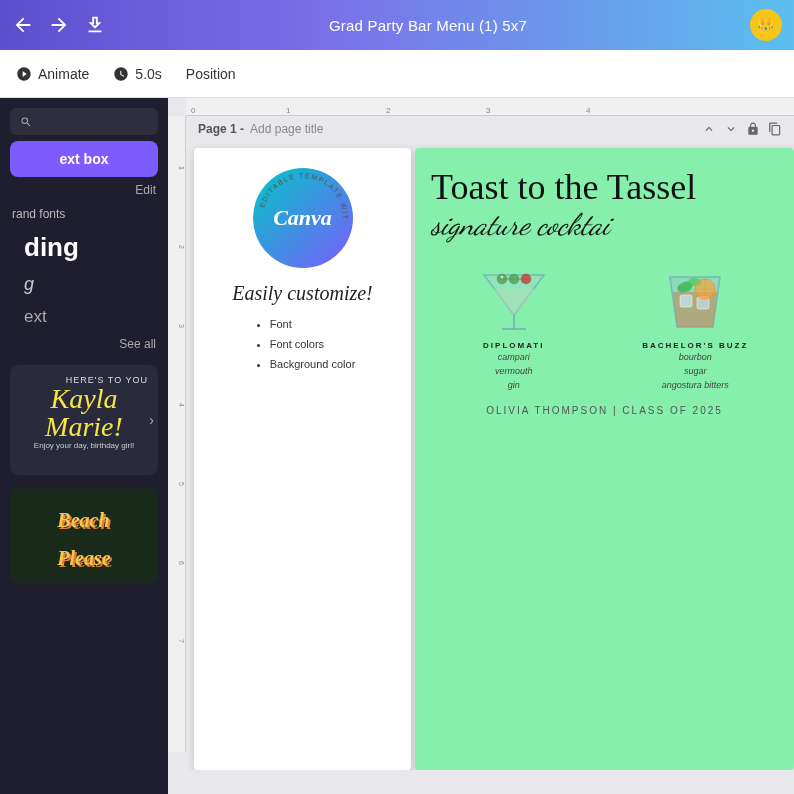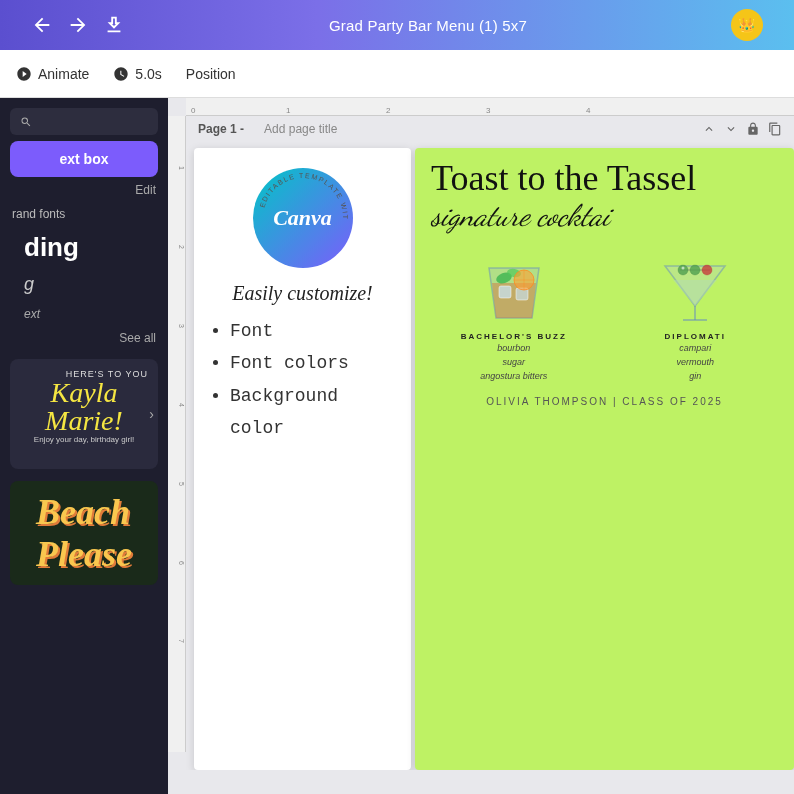--- a/index.html
+++ b/index.html
@@ -2,21 +2,21 @@
 <html><head>
   <meta charset="utf-8">
   <style>
     * { margin: 0; padding: 0; box-sizing: border-box; }
     body { width: 794px; height: 794px; overflow: hidden; font-family: sans-serif; background: #1e1e2e; }
 
     
     .header-bar {
       display: flex; align-items: center; justify-content: space-between;
       background: linear-gradient(90deg, #5b4fcf 0%, #7b6fe8 40%, #5bbfef 100%);
-      height: 50px; padding: 0 31px;
+      height: 50px; padding: 0 12px;
     }
     .header-nav { display: flex; align-items: center; gap: 14px; }
     .header-nav svg { width: 22px; height: 22px; fill: white; cursor: pointer; }
     .header-title { color: white; font-size: 15px; font-weight: 500; letter-spacing: 0.2px; }
     .header-crown { width: 32px; height: 32px; background: #f5c518; border-radius: 50%; display: flex; align-items: center; justify-content: center; font-size: 14px; }
 
     
     .toolbar {
       display: flex; align-items: center; gap: 24px;
       background: white; height: 48px; padding: 0 16px;
@@ -48,21 +48,21 @@
       text-align: right; font-size: 12px; color: #aaa; padding: 2px 12px 6px;
     }
     .sidebar-section-label {
       font-size: 12px; color: #bbb; padding: 4px 12px 6px;
     }
     .sidebar-font-preview {
       padding: 6px 24px; cursor: pointer;
     }
     .font-heading { font-size: 26px; color: white; font-weight: 700; line-height: 1.1; }
     .font-subtext { font-size: 18px; color: #ccc; font-style: italic; }
-    .font-small { font-size: 12px; color: #aaa; font-style: italic; }
+    .font-small { font-size: 17px; color: #aaa; }
     .see-all { text-align: right; font-size: 12px; color: #aaa; padding: 4px 12px 8px; cursor: pointer; }
     .sidebar-card {
       margin: 6px 10px; background: #2a2a3d; border-radius: 8px; padding: 10px;
       position: relative; cursor: pointer; min-height: 110px; overflow: hidden;
     }
     .card-label-top { font-size: 9px; color: #ddd; text-transform: uppercase; letter-spacing: 1px; text-align: right; }
     .card-name { font-family: 'Georgia', serif; font-size: 30px; color: #f5e642; font-style: italic; text-align: center; line-height: 1; }
     .card-sublabel { font-size: 8px; color: #ccc; text-align: center; }
     .card-arrow { position: absolute; right: 4px; top: 50%; transform: translateY(-50%); color: #aaa; font-size: 14px; }
     .sidebar-card2 {
@@ -76,21 +76,21 @@
     
     .canvas-area {
       flex: 1; background: #e8e8ec; overflow: hidden; position: relative;
     }
 
     
     .page-header-bar {
       display: flex; align-items: center; justify-content: space-between;
       background: #e8e8ec; padding: 6px 12px 4px 12px; font-size: 12px; color: #555;
     }
-    .page-header-bar .page-title-area { display: flex; align-items: center; gap: 20px; }
+    .page-header-bar .page-title-area { display: flex; align-items: center; gap: 6px; }
     .page-controls { display: flex; align-items: center; gap: 8px; }
     .page-controls svg { width: 14px; height: 14px; fill: #666; cursor: pointer; }
 
     
     .canvas-content {
       display: flex; height: calc(100% - 48px - 18px);
       margin-left: 18px; gap: 4px; padding: 8px 0 0 8px; overflow: hidden;
     }
 
     
@@ -102,26 +102,26 @@
     .canva-circle {
       width: 90px; height: 90px; border-radius: 50%;
       background: linear-gradient(135deg, #00c6c6, #7c5cfc);
       display: flex; align-items: center; justify-content: center;
       position: relative; margin-bottom: 12px;
     }
     .canva-circle-text {
       font-size: 22px; font-weight: 700; color: white; font-family: Georgia, serif; font-style: italic;
     }
     .preview-customize { font-size: 20px; font-style: italic; color: #222; margin-bottom: 10px; font-family: Georgia, serif; }
-    .preview-list { list-style: disc; padding-left: 20px; font-size: 18px; color: #333; line-height: 1.8; font-family: Liberation Mono, monospace; }
+    .preview-list { list-style: disc; padding-left: 20px; font-size: 11px; color: #333; line-height: 1.8; }
 
     
     .design-panel {
-      flex: 1; background: #bef264; border-radius: 4px; box-shadow: 0 2px 8px rgba(0,0,0,0.15);
-      overflow: hidden; padding: 11px 16px;
+      flex: 1; background: #86efac; border-radius: 4px; box-shadow: 0 2px 8px rgba(0,0,0,0.15);
+      overflow: hidden; padding: 20px 16px;
     }
     .design-title { font-size: 36px; font-family: Georgia, 'Times New Roman', serif; color: #111; line-height: 1.1; }
     .design-subtitle { font-size: 30px; font-family: 'Dancing Script', Georgia, serif; font-style: italic; color: #111; line-height: 1.1; margin-bottom: 16px; }
     .cocktails-row { display: flex; gap: 16px; margin-bottom: 12px; }
     .cocktail-item { text-align: center; flex: 1; }
     .cocktail-name { font-size: 8px; letter-spacing: 2px; font-weight: 700; color: #222; text-transform: uppercase; }
     .cocktail-ingredients { font-size: 9px; font-style: italic; color: #444; line-height: 1.6; }
     .design-footer { font-size: 10px; letter-spacing: 2px; color: #555; text-align: center; margin-top: 8px; text-transform: uppercase; }
   </style>
 </head>
@@ -190,21 +190,21 @@
 
     <div class="sidebar-card">
       <div class="card-label-top">HERE'S TO YOU</div>
       <div class="card-name" style="font-family: 'Georgia', serif; font-style: italic; color: #f5e642; font-size: 28px; text-align: center;">Kayla Marie!</div>
       <div class="card-sublabel">Enjoy your day, birthday girl!</div>
       <div class="card-arrow">›</div>
     </div>
 
     <div class="sidebar-card2">
       <div class="beach-text">
-        <span style="color: #f9c74f; font-size: 36px; font-weight: 900; font-style: italic; font-family: Georgia, serif; text-shadow: 2px 2px 0 #e07b39;">Beach<br>Please</span>
+        <span style="color: #f9c74f; font-size: 20px; font-weight: 900; font-style: italic; font-family: Georgia, serif; text-shadow: 2px 2px 0 #e07b39;">Beach<br>Please</span>
       </div>
     </div>
   </div>
 
   <div class="canvas-area">
 
     <div style="display:flex; height: 18px; background: #f0f0f0; border-bottom: 1px solid #ccc; margin-left: 18px; position: relative;">
       <div style="position:relative; width:100%; display:flex; align-items:flex-end; padding-left: 2px;">
         <span style="position:absolute; left: 5px; font-size:8px; color:#888;">0</span>
         <span style="position:absolute; left: 100px; font-size:8px; color:#888;">1</span>
@@ -270,20 +270,47 @@
           <li>Font colors</li>
           <li>Background color</li>
         </ul>
       </div>
 
       <div class="design-panel">
         <div class="design-title">Toast to the Tassel</div>
         <div class="design-subtitle">signature cocktai</div>
 
         <div class="cocktails-row">
+
+          <div class="cocktail-item">
+            
+            <svg width="80" height="80" viewBox="0 0 80 80">
+
+              <line x1="40" y1="58" x2="40" y2="72" stroke="rgba(100,140,190,0.5)" stroke-width="2"></line>
+
+              <line x1="28" y1="72" x2="52" y2="72" stroke="rgba(100,140,190,0.5)" stroke-width="2"></line>
+
+              <polygon points="10,18 70,18 40,58" fill="rgba(180,200,230,0.25)" stroke="rgba(100,140,190,0.5)" stroke-width="1.5"></polygon>
+
+              <polygon points="18,32 62,32 40,58" fill="rgba(180,220,180,0.5)"></polygon>
+
+              <line x1="25" y1="22" x2="55" y2="22" stroke="rgba(100,100,100,0.6)" stroke-width="1"></line>
+              <circle cx="28" cy="22" r="5" fill="rgba(80,160,80,0.8)" stroke="rgba(60,130,60,0.6)" stroke-width="0.5"></circle>
+              <circle cx="40" cy="22" r="5" fill="rgba(80,160,80,0.8)" stroke="rgba(60,130,60,0.6)" stroke-width="0.5"></circle>
+              <circle cx="52" cy="22" r="5" fill="rgba(200,60,60,0.8)" stroke="rgba(180,40,40,0.6)" stroke-width="0.5"></circle>
+
+              <circle cx="28" cy="20" r="1.5" fill="white" opacity="0.6"></circle>
+            </svg>
+            <div class="cocktail-name">DIPLOMATI</div>
+            <div class="cocktail-ingredients">
+              <div>campari</div>
+              <div>vermouth</div>
+              <div>gin</div>
+            </div>
+          </div>
 
           <div class="cocktail-item">
             
             <svg width="80" height="80" viewBox="0 0 80 80">
 
               <polygon points="15,20 65,20 58,70 22,70" fill="rgba(150,180,220,0.3)" stroke="rgba(100,140,190,0.5)" stroke-width="1.5"></polygon>
 
               <polygon points="18,35 62,35 58,70 22,70" fill="rgba(210,120,70,0.5)"></polygon>
 
               <rect x="25" y="38" width="12" height="12" rx="2" fill="rgba(200,230,250,0.7)" stroke="white" stroke-width="0.5"></rect>
@@ -296,47 +323,20 @@
               <line x1="50" y1="22" x2="50" y2="42" stroke="rgba(255,140,30,0.8)" stroke-width="0.5"></line>
               <line x1="40" y1="32" x2="60" y2="32" stroke="rgba(255,140,30,0.8)" stroke-width="0.5"></line>
             </svg>
             <div class="cocktail-name">BACHELOR'S BUZZ</div>
             <div class="cocktail-ingredients">
               <div>bourbon</div>
               <div>sugar</div>
               <div>angostura bitters</div>
             </div>
           </div>
-
-          <div class="cocktail-item">
-            
-            <svg width="80" height="80" viewBox="0 0 80 80">
-
-              <line x1="40" y1="58" x2="40" y2="72" stroke="rgba(100,140,190,0.5)" stroke-width="2"></line>
-
-              <line x1="28" y1="72" x2="52" y2="72" stroke="rgba(100,140,190,0.5)" stroke-width="2"></line>
-
-              <polygon points="10,18 70,18 40,58" fill="rgba(180,200,230,0.25)" stroke="rgba(100,140,190,0.5)" stroke-width="1.5"></polygon>
-
-              <polygon points="18,32 62,32 40,58" fill="rgba(180,220,180,0.5)"></polygon>
-
-              <line x1="25" y1="22" x2="55" y2="22" stroke="rgba(100,100,100,0.6)" stroke-width="1"></line>
-              <circle cx="28" cy="22" r="5" fill="rgba(80,160,80,0.8)" stroke="rgba(60,130,60,0.6)" stroke-width="0.5"></circle>
-              <circle cx="40" cy="22" r="5" fill="rgba(80,160,80,0.8)" stroke="rgba(60,130,60,0.6)" stroke-width="0.5"></circle>
-              <circle cx="52" cy="22" r="5" fill="rgba(200,60,60,0.8)" stroke="rgba(180,40,40,0.6)" stroke-width="0.5"></circle>
-
-              <circle cx="28" cy="20" r="1.5" fill="white" opacity="0.6"></circle>
-            </svg>
-            <div class="cocktail-name">DIPLOMATI</div>
-            <div class="cocktail-ingredients">
-              <div>campari</div>
-              <div>vermouth</div>
-              <div>gin</div>
-            </div>
-          </div>
         </div>
 
         <div class="design-footer">OLIVIA THOMPSON | CLASS OF 2025</div>
       </div>
 
     </div>
   </div>
 </div>
 
 </body></html>

